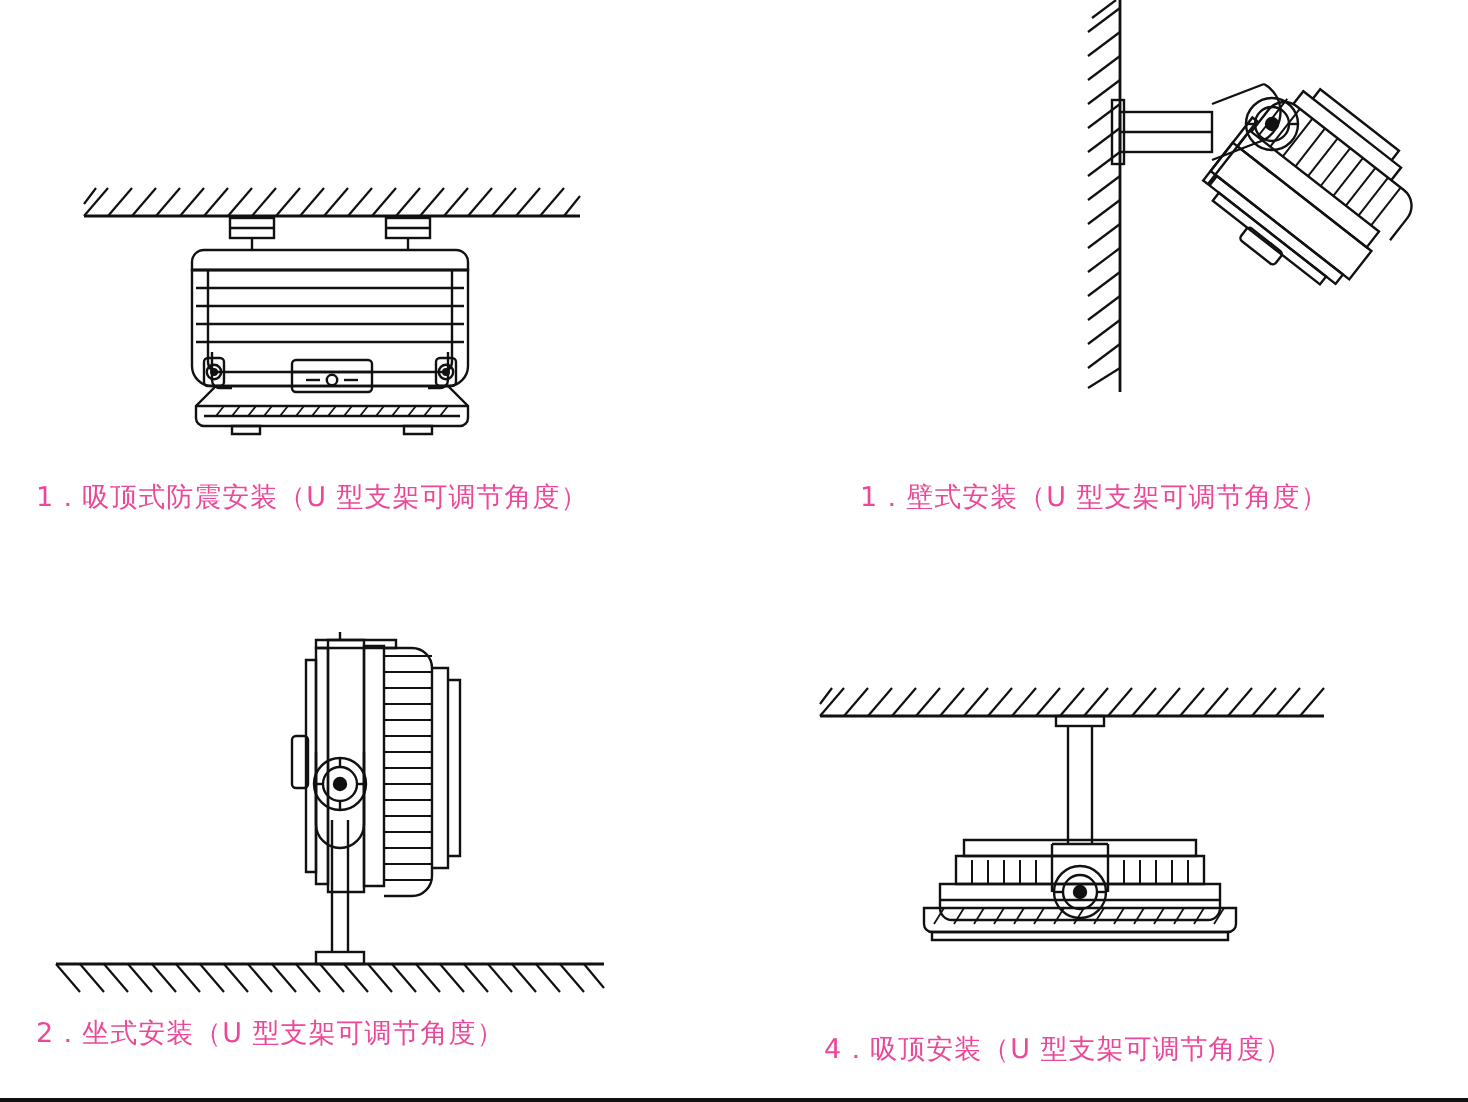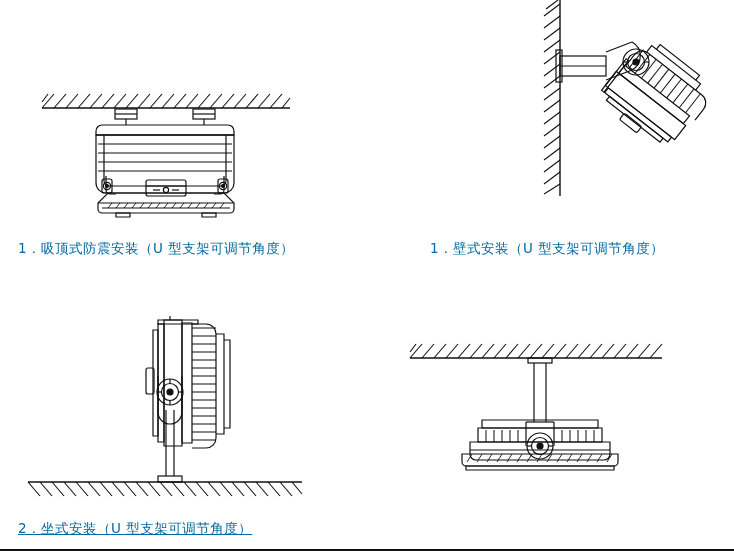--- a/index.html
+++ b/index.html
@@ -21,32 +21,32 @@
     width: 734px;
     height: 551px;
   }
   .fig {
     position: absolute;
   }
   .caption {
     position: absolute;
     font-size: 13.5px;
     letter-spacing: 0.5px;
-    color: #0369a1;
+    color: #ec4899;
     white-space: nowrap;
     font-family: "DejaVu Sans", "Liberation Sans", sans-serif;
   }
   
   #fig1 { left: 20px;  top: 80px;  width: 330px; height: 160px; }
   #fig2 { left: 20px;  top: 290px; width: 330px; height: 215px; }
   #fig3 { left: 500px; top: 0px;   width: 234px; height: 225px; }
   #fig4 { left: 400px; top: 330px; width: 330px; height: 175px; }
 
   #cap1 { left: 18px;  top: 240px; }
-  #cap2 { left: 18px;  top: 520px; text-decoration: underline; }
+  #cap2 { left: 18px;  top: 508px; }
   #cap3 { left: 430px; top: 240px; }
   #cap4 { left: 412px; top: 516px; }
 
   .bottomline {
     position: absolute;
     left: 0;
     top: 549px;
     width: 734px;
     height: 2px;
     background: #111111;
@@ -386,15 +386,16 @@
           <line x1="182" y1="124" x2="177" y2="132"></line>
           <line x1="192" y1="124" x2="187" y2="132"></line>
           <line x1="202" y1="124" x2="197" y2="132"></line>
           <line x1="212" y1="124" x2="207" y2="132"></line>
         </g>
 
         <path d="M66 136 h148 v4 h-148 Z"></path>
       </g>
     </svg>
   </div>
+  <div class="caption" id="cap4">4．吸顶安装（U 型支架可调节角度）</div>
 
   <div class="bottomline"></div>
 </div>
 
 </body></html>

